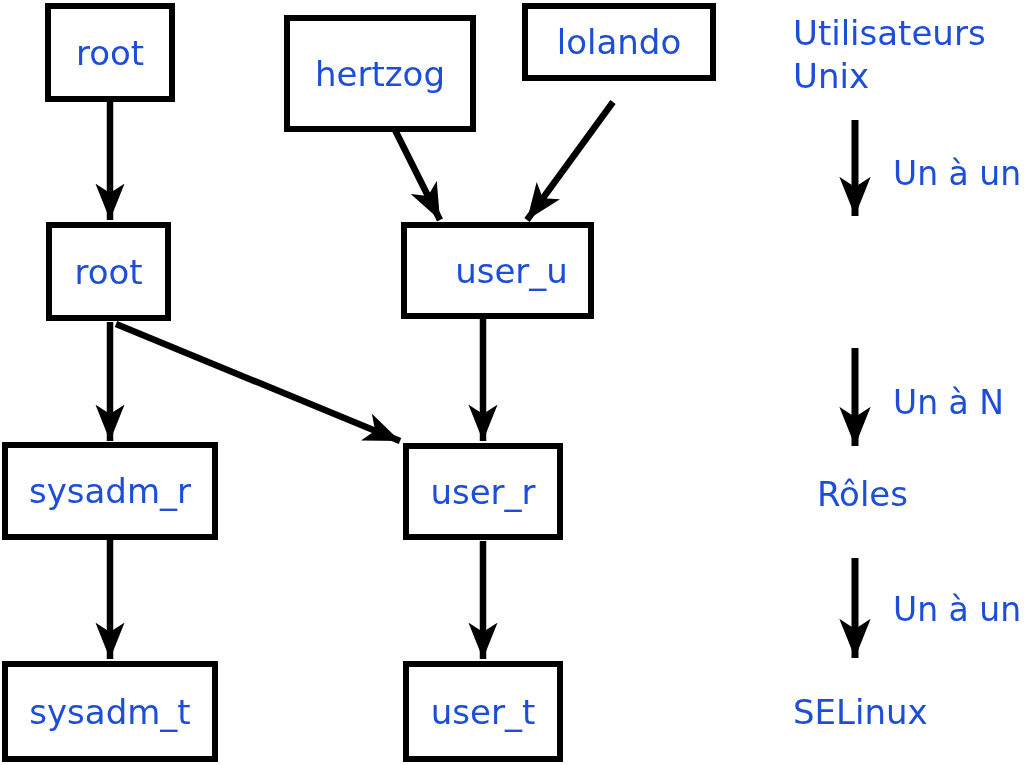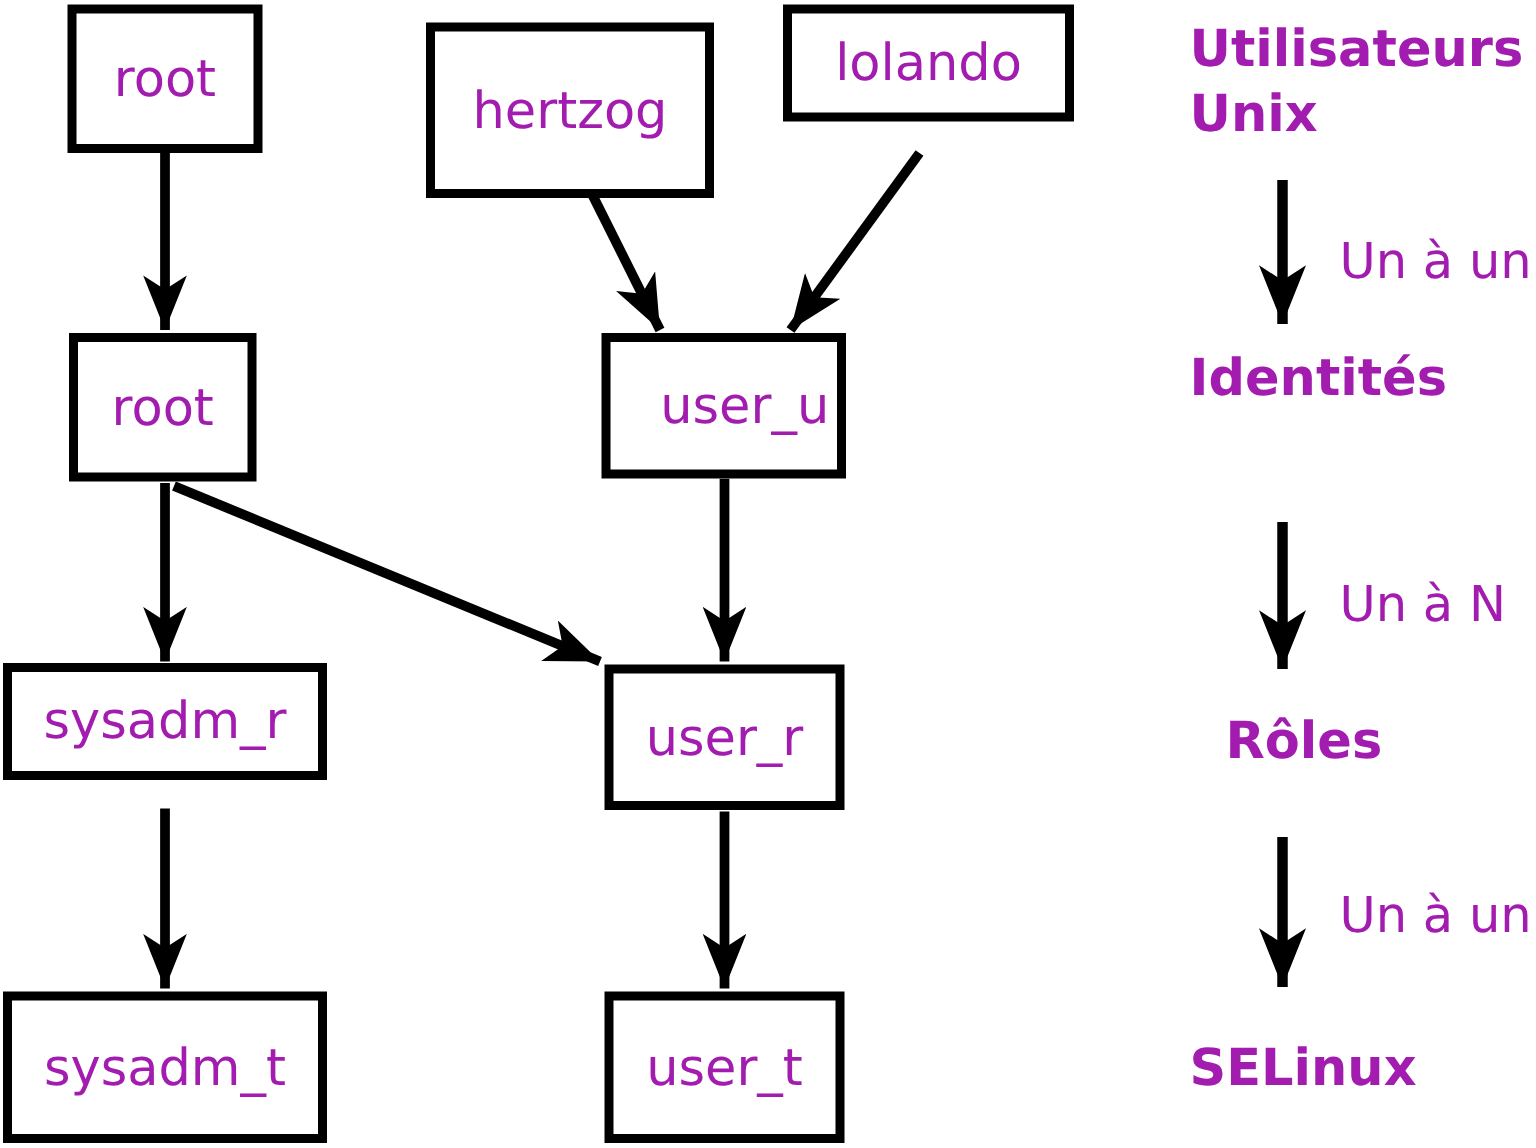--- a/index.html
+++ b/index.html
@@ -2,40 +2,40 @@
 <html><head>
 <meta charset="utf-8">
 <style>
   * { margin: 0; padding: 0; box-sizing: border-box; }
   html, body { background: #ffffff; }
   .stage {
     position: relative;
     width: 1024px;
     height: 765px;
     background: #ffffff;
-    color: #a21caf;
+    color: #1d4ed8;
     font-family: "DejaVu Sans", "Liberation Sans", sans-serif;
     overflow: hidden;
   }
   .edges { position: absolute; left: 0; top: 0; }
   .edge line { stroke: #000000; stroke-width: 6.5; fill: none; }
   .legend-edge line { stroke: #000000; stroke-width: 7; fill: none; }
   .node {
     position: absolute;
     border: 6px solid #000000;
     background: #ffffff;
     display: flex;
     align-items: center;
     justify-content: center;
     font-size: 34px;
     white-space: nowrap;
   }
   .stage-label {
     position: absolute;
-    font-weight: bold;
+    font-weight: normal;
     font-size: 34px;
     line-height: 43px;
     white-space: nowrap;
   }
   .rel-label {
     position: absolute;
     font-size: 33px;
     line-height: 40px;
     white-space: nowrap;
   }
@@ -76,25 +76,25 @@
   <div class="node" style="left:284px; top:15px; width:192px; height:117px;">
     <span>hertzog</span>
   </div>
   <div class="node" style="left:522px; top:3px; width:194px; height:78px;">
     <span>lolando</span>
   </div>
 
   <div class="node" style="left:46px; top:222px; width:125px; height:99px;">
     <span>root</span>
   </div>
-  <div class="node" style="left:401px; top:222px; width:163px; height:97px;padding-left:28px;">
+  <div class="node" style="left:401px; top:222px; width:193px; height:97px;padding-left:28px;">
     <span>user_u</span>
   </div>
 
-  <div class="node" style="left:2px; top:442px; width:216px; height:78px;">
+  <div class="node" style="left:2px; top:442px; width:216px; height:98px;">
     <span>sysadm_r</span>
   </div>
   <div class="node" style="left:403px; top:443px; width:160px; height:97px;">
     <span>user_r</span>
   </div>
 
   <div class="node" style="left:2px; top:661px; width:216px; height:101px;">
     <span>sysadm_t</span>
   </div>
   <div class="node" style="left:403px; top:661px; width:160px; height:101px;">
@@ -102,21 +102,20 @@
   </div>
 
   <div class="stage-label" style="left:793px; top:12px;">
     <div>Utilisateurs</div>
     <div>Unix</div>
   </div>
 
   <div class="rel-label" style="left:893px; top:154px;">Un à un</div>
 
   <div class="stage-label" style="left:793px; top:231px;">
-    <div>Identités</div>
   </div>
 
   <div class="rel-label" style="left:893px; top:383px;">Un à N</div>
 
   <div class="stage-label" style="left:793px; top:473px;margin-left:24px;">Rôles</div>
 
   <div class="rel-label" style="left:893px; top:590px;">Un à un</div>
 
   <div class="stage-label" style="left:793px; top:691px;">SELinux</div>
 

